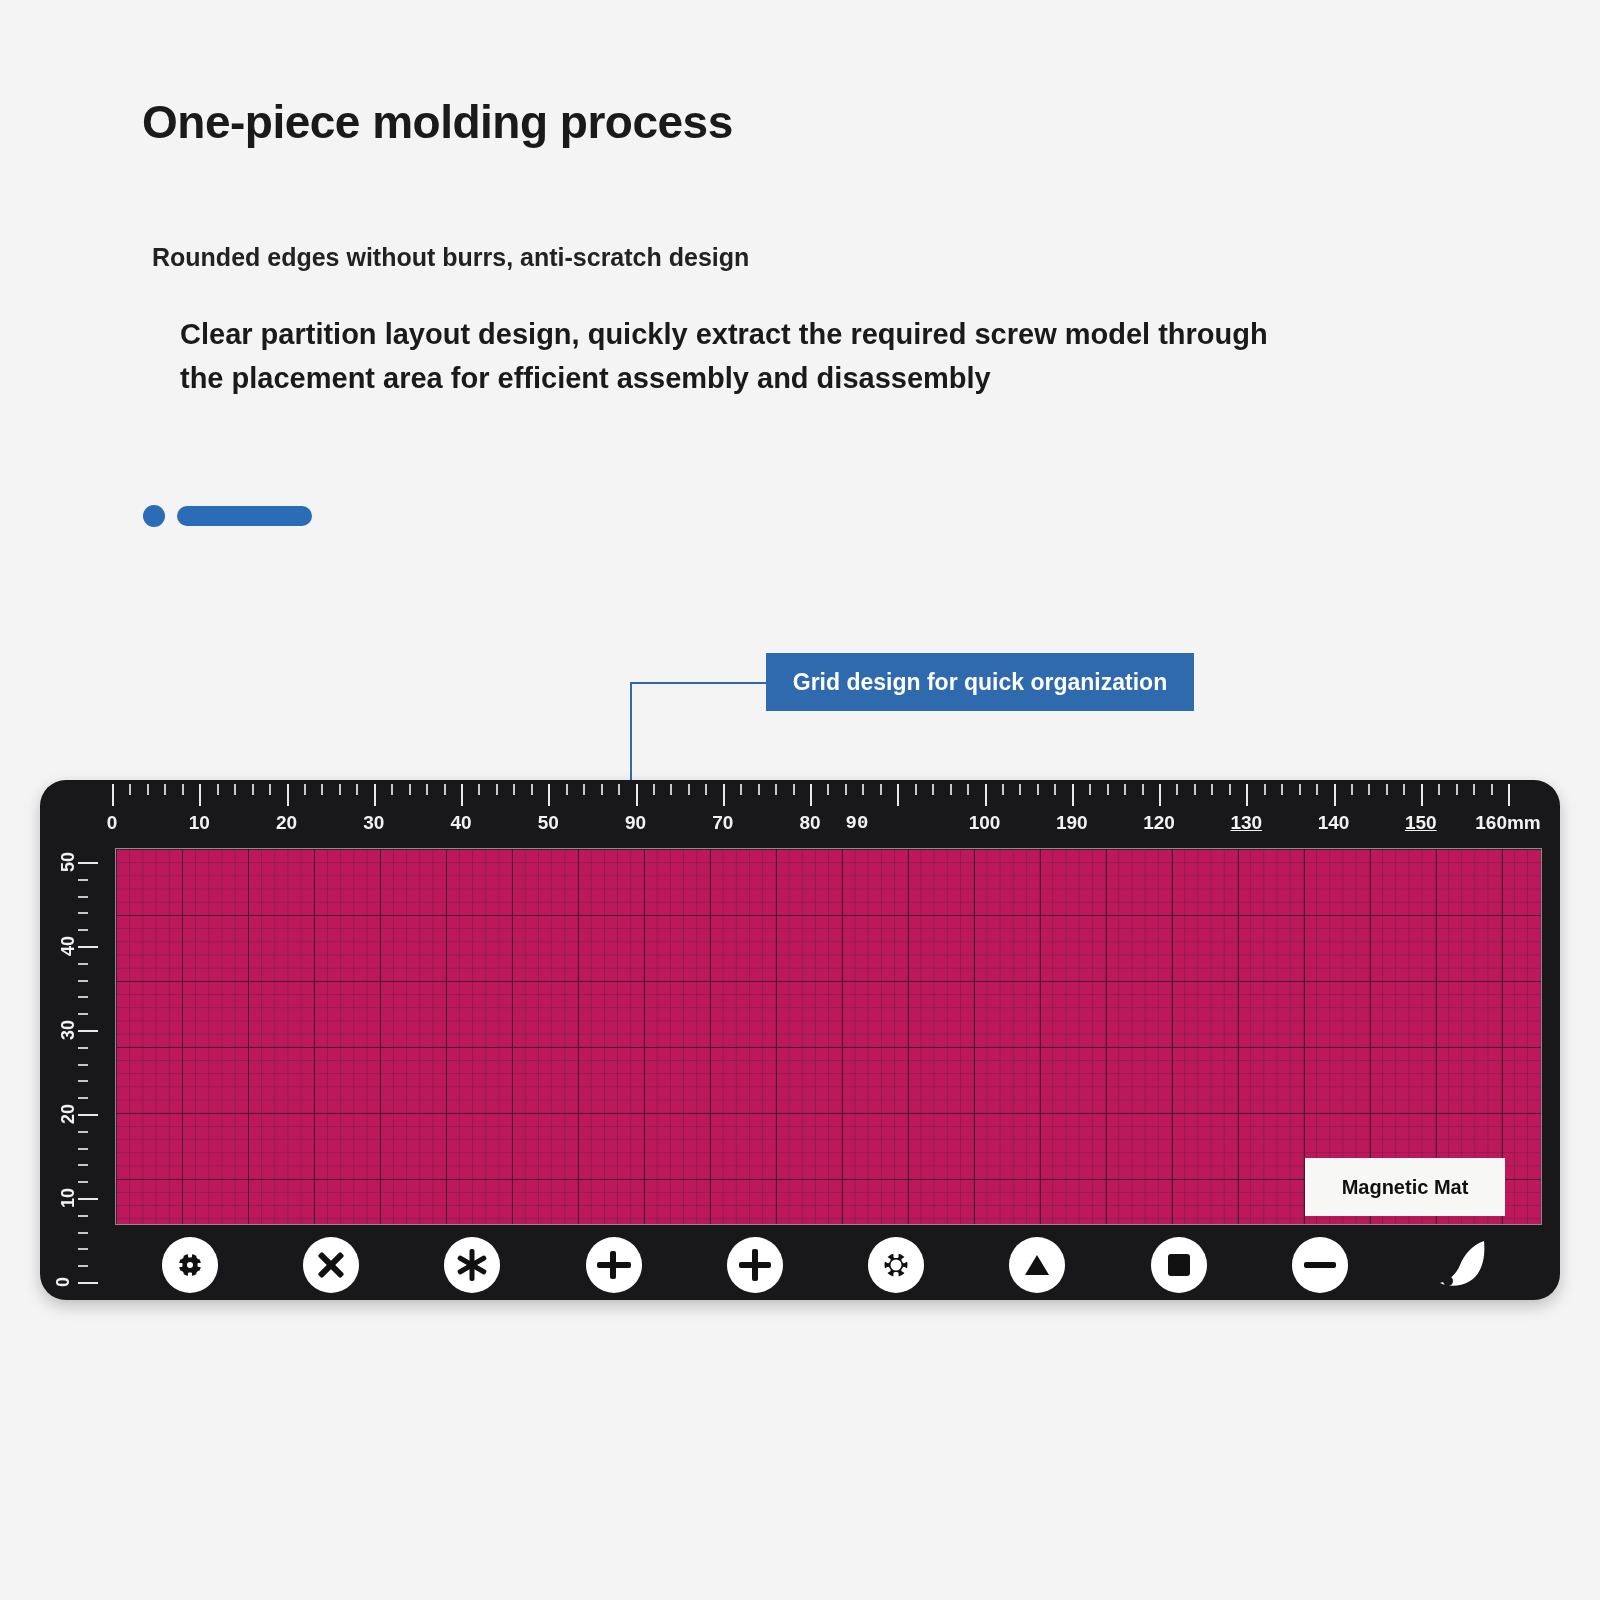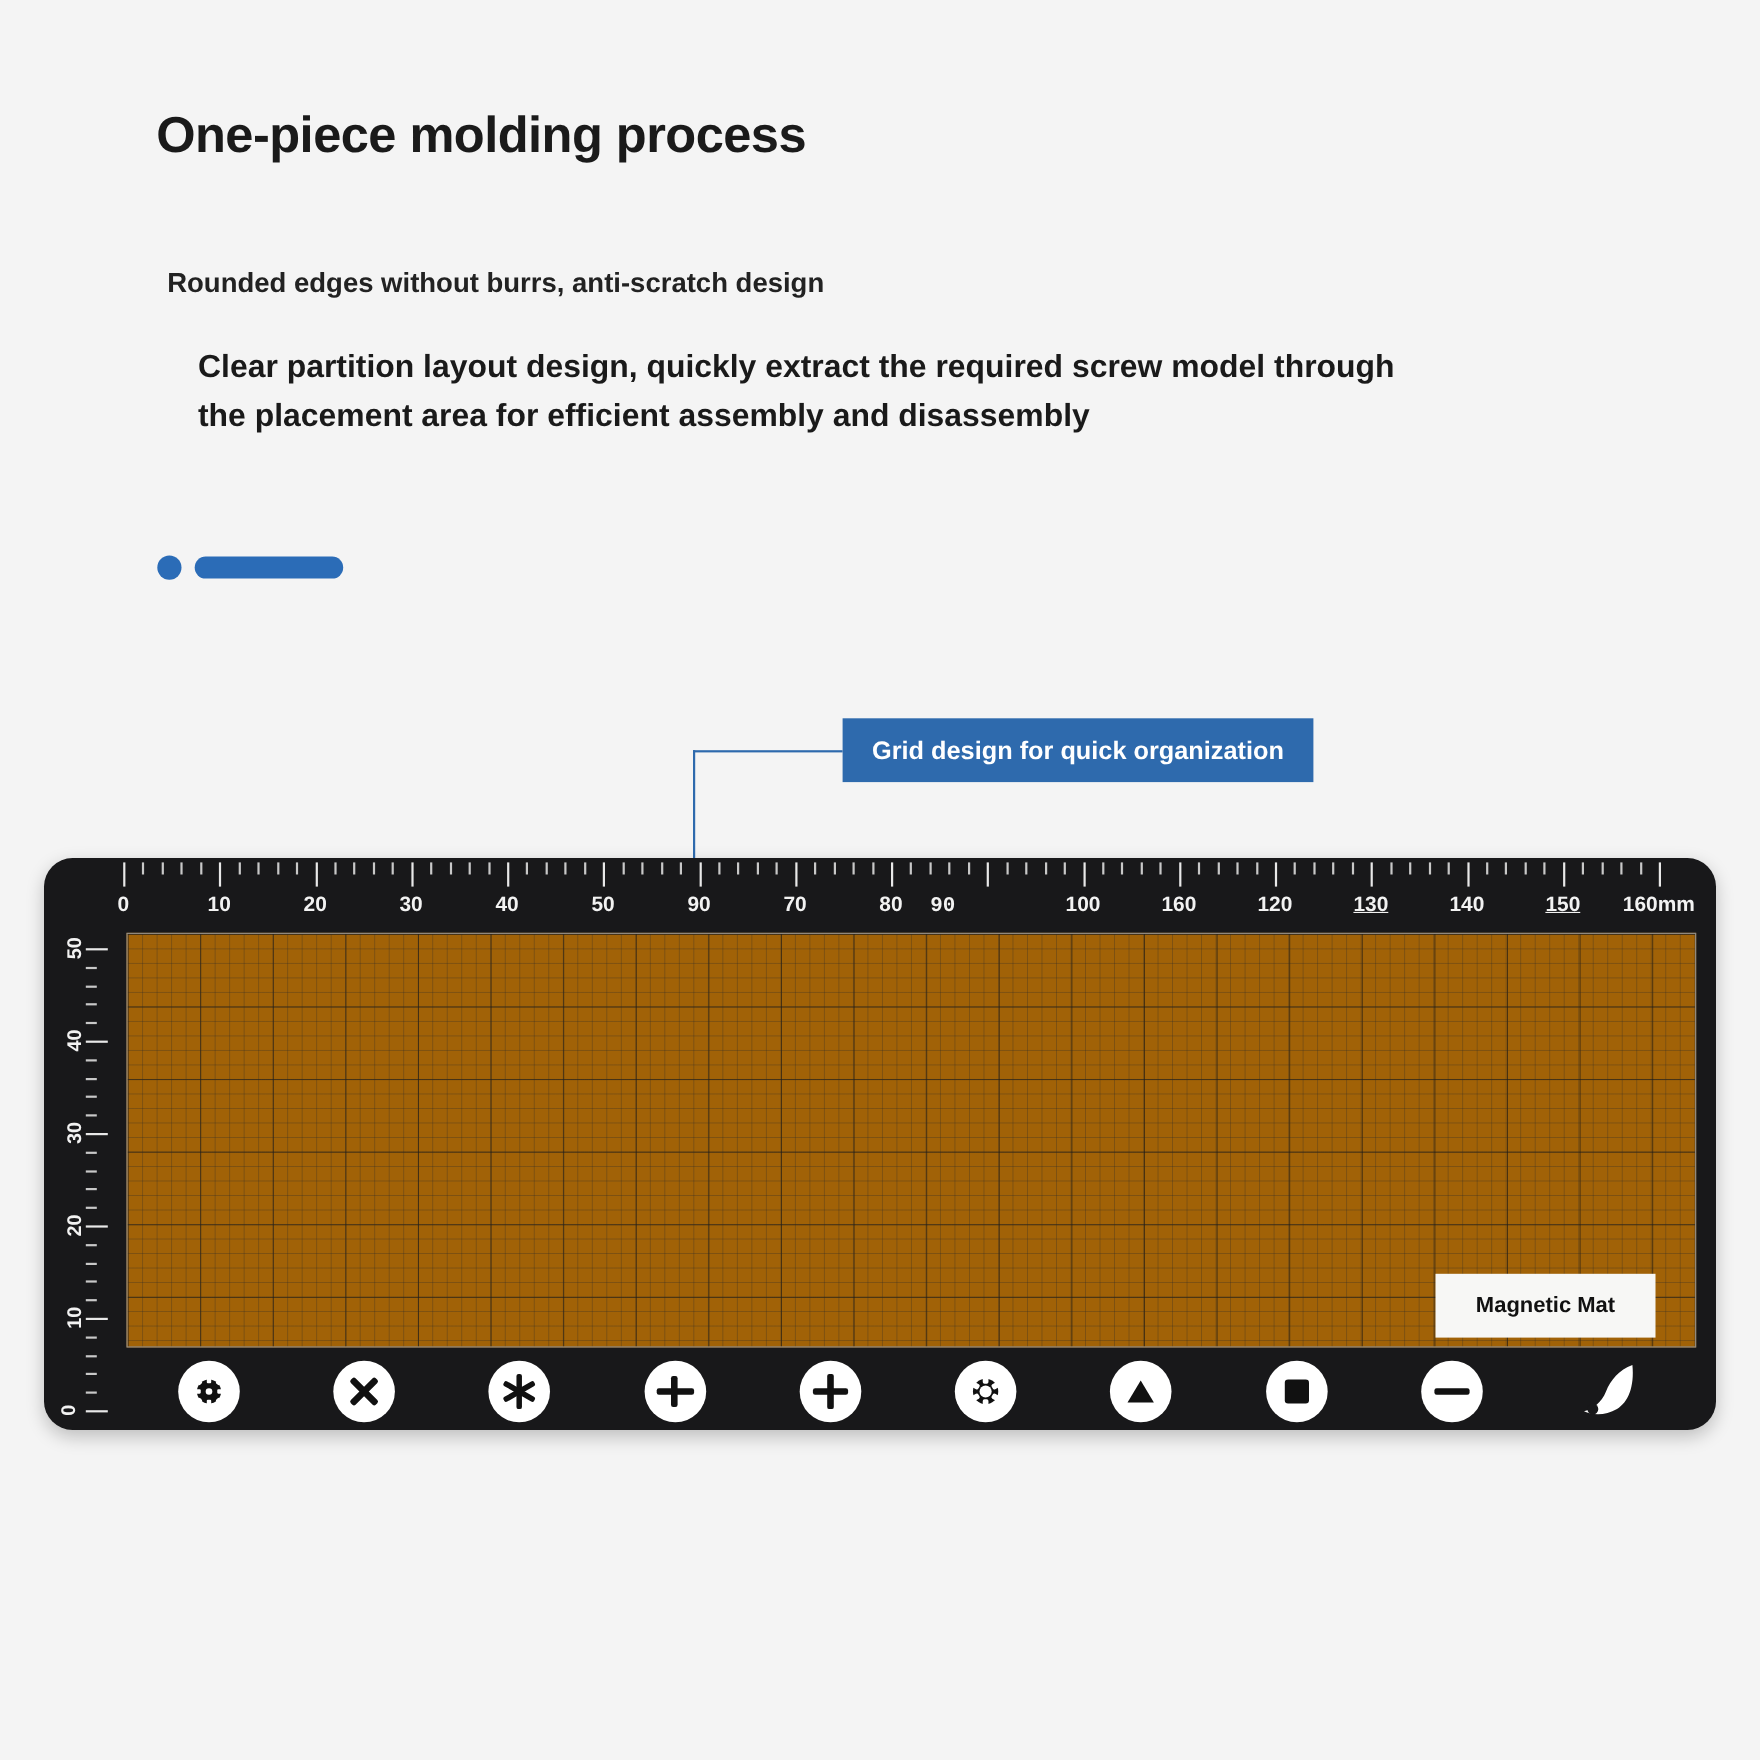--- a/index.html
+++ b/index.html
@@ -173,21 +173,21 @@
     white-space: nowrap;
   }
 
   
   .grid-area {
     position: absolute;
     left: 75px;
     top: 68px;
     width: 1425px;
     height: 375px;
-    background: #a16207;
+    background: #be185d;
     border: 1px solid #8d8d8d;
     overflow: hidden;
   }
   .grid-lines {
     position: absolute;
     inset: 0;
     background-image:
       linear-gradient(to right, rgba(40,40,40,0.30) 1px, transparent 1px),
       linear-gradient(to bottom, rgba(40,40,40,0.30) 1px, transparent 1px),
       linear-gradient(to right, rgba(20,20,20,0.62) 1px, transparent 1px),
@@ -334,21 +334,21 @@
       <div class="tick minor" style="left: 892.15px;"></div>
       <div class="tick minor" style="left: 909.6px;"></div>
       <div class="tick minor" style="left: 927.05px;"></div>
       <div class="tick major" style="left: 944.5px;"></div>
       <div class="lbl" style="left: 944.5px;">100</div>
       <div class="tick minor" style="left: 961.95px;"></div>
       <div class="tick minor" style="left: 979.4px;"></div>
       <div class="tick minor" style="left: 996.85px;"></div>
       <div class="tick minor" style="left: 1014.3px;"></div>
       <div class="tick major" style="left: 1031.75px;"></div>
-      <div class="lbl" style="left: 1031.75px;">160</div>
+      <div class="lbl" style="left: 1031.75px;">190</div>
       <div class="tick minor" style="left: 1049.2px;"></div>
       <div class="tick minor" style="left: 1066.65px;"></div>
       <div class="tick minor" style="left: 1084.1px;"></div>
       <div class="tick minor" style="left: 1101.55px;"></div>
       <div class="tick major" style="left: 1119px;"></div>
       <div class="lbl" style="left: 1119px;">120</div>
       <div class="tick minor" style="left: 1136.45px;"></div>
       <div class="tick minor" style="left: 1153.9px;"></div>
       <div class="tick minor" style="left: 1171.35px;"></div>
       <div class="tick minor" style="left: 1188.8px;"></div>

